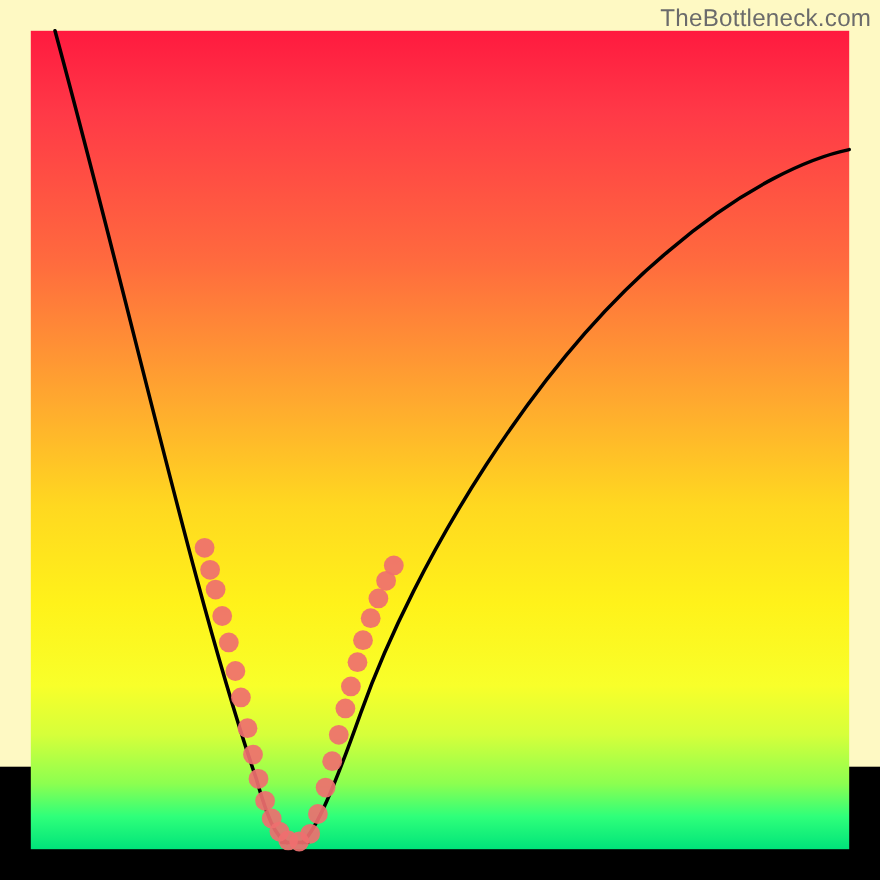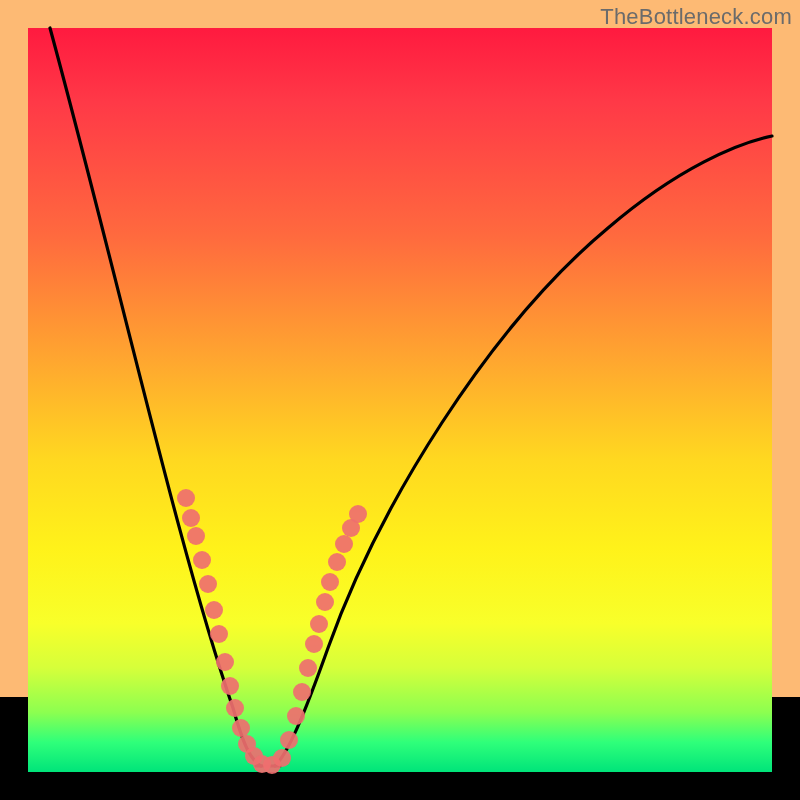--- a/index.html
+++ b/index.html
@@ -10,21 +10,21 @@
     background: #000;
     overflow: hidden;
     font-family: Arial, Helvetica, sans-serif;
   }
   .frame {
     position: absolute;
     left: 0;
     top: 0;
     width: 800px;
     height: 697px;
-    background: #fdba74;
+    background: #fef9c3;
   }
   .plot-area {
     position: absolute;
     left: 28px;
     top: 28px;
     width: 744px;
     height: 744px;
     
     background: linear-gradient(to bottom,
       #ff1a3f 0%,

